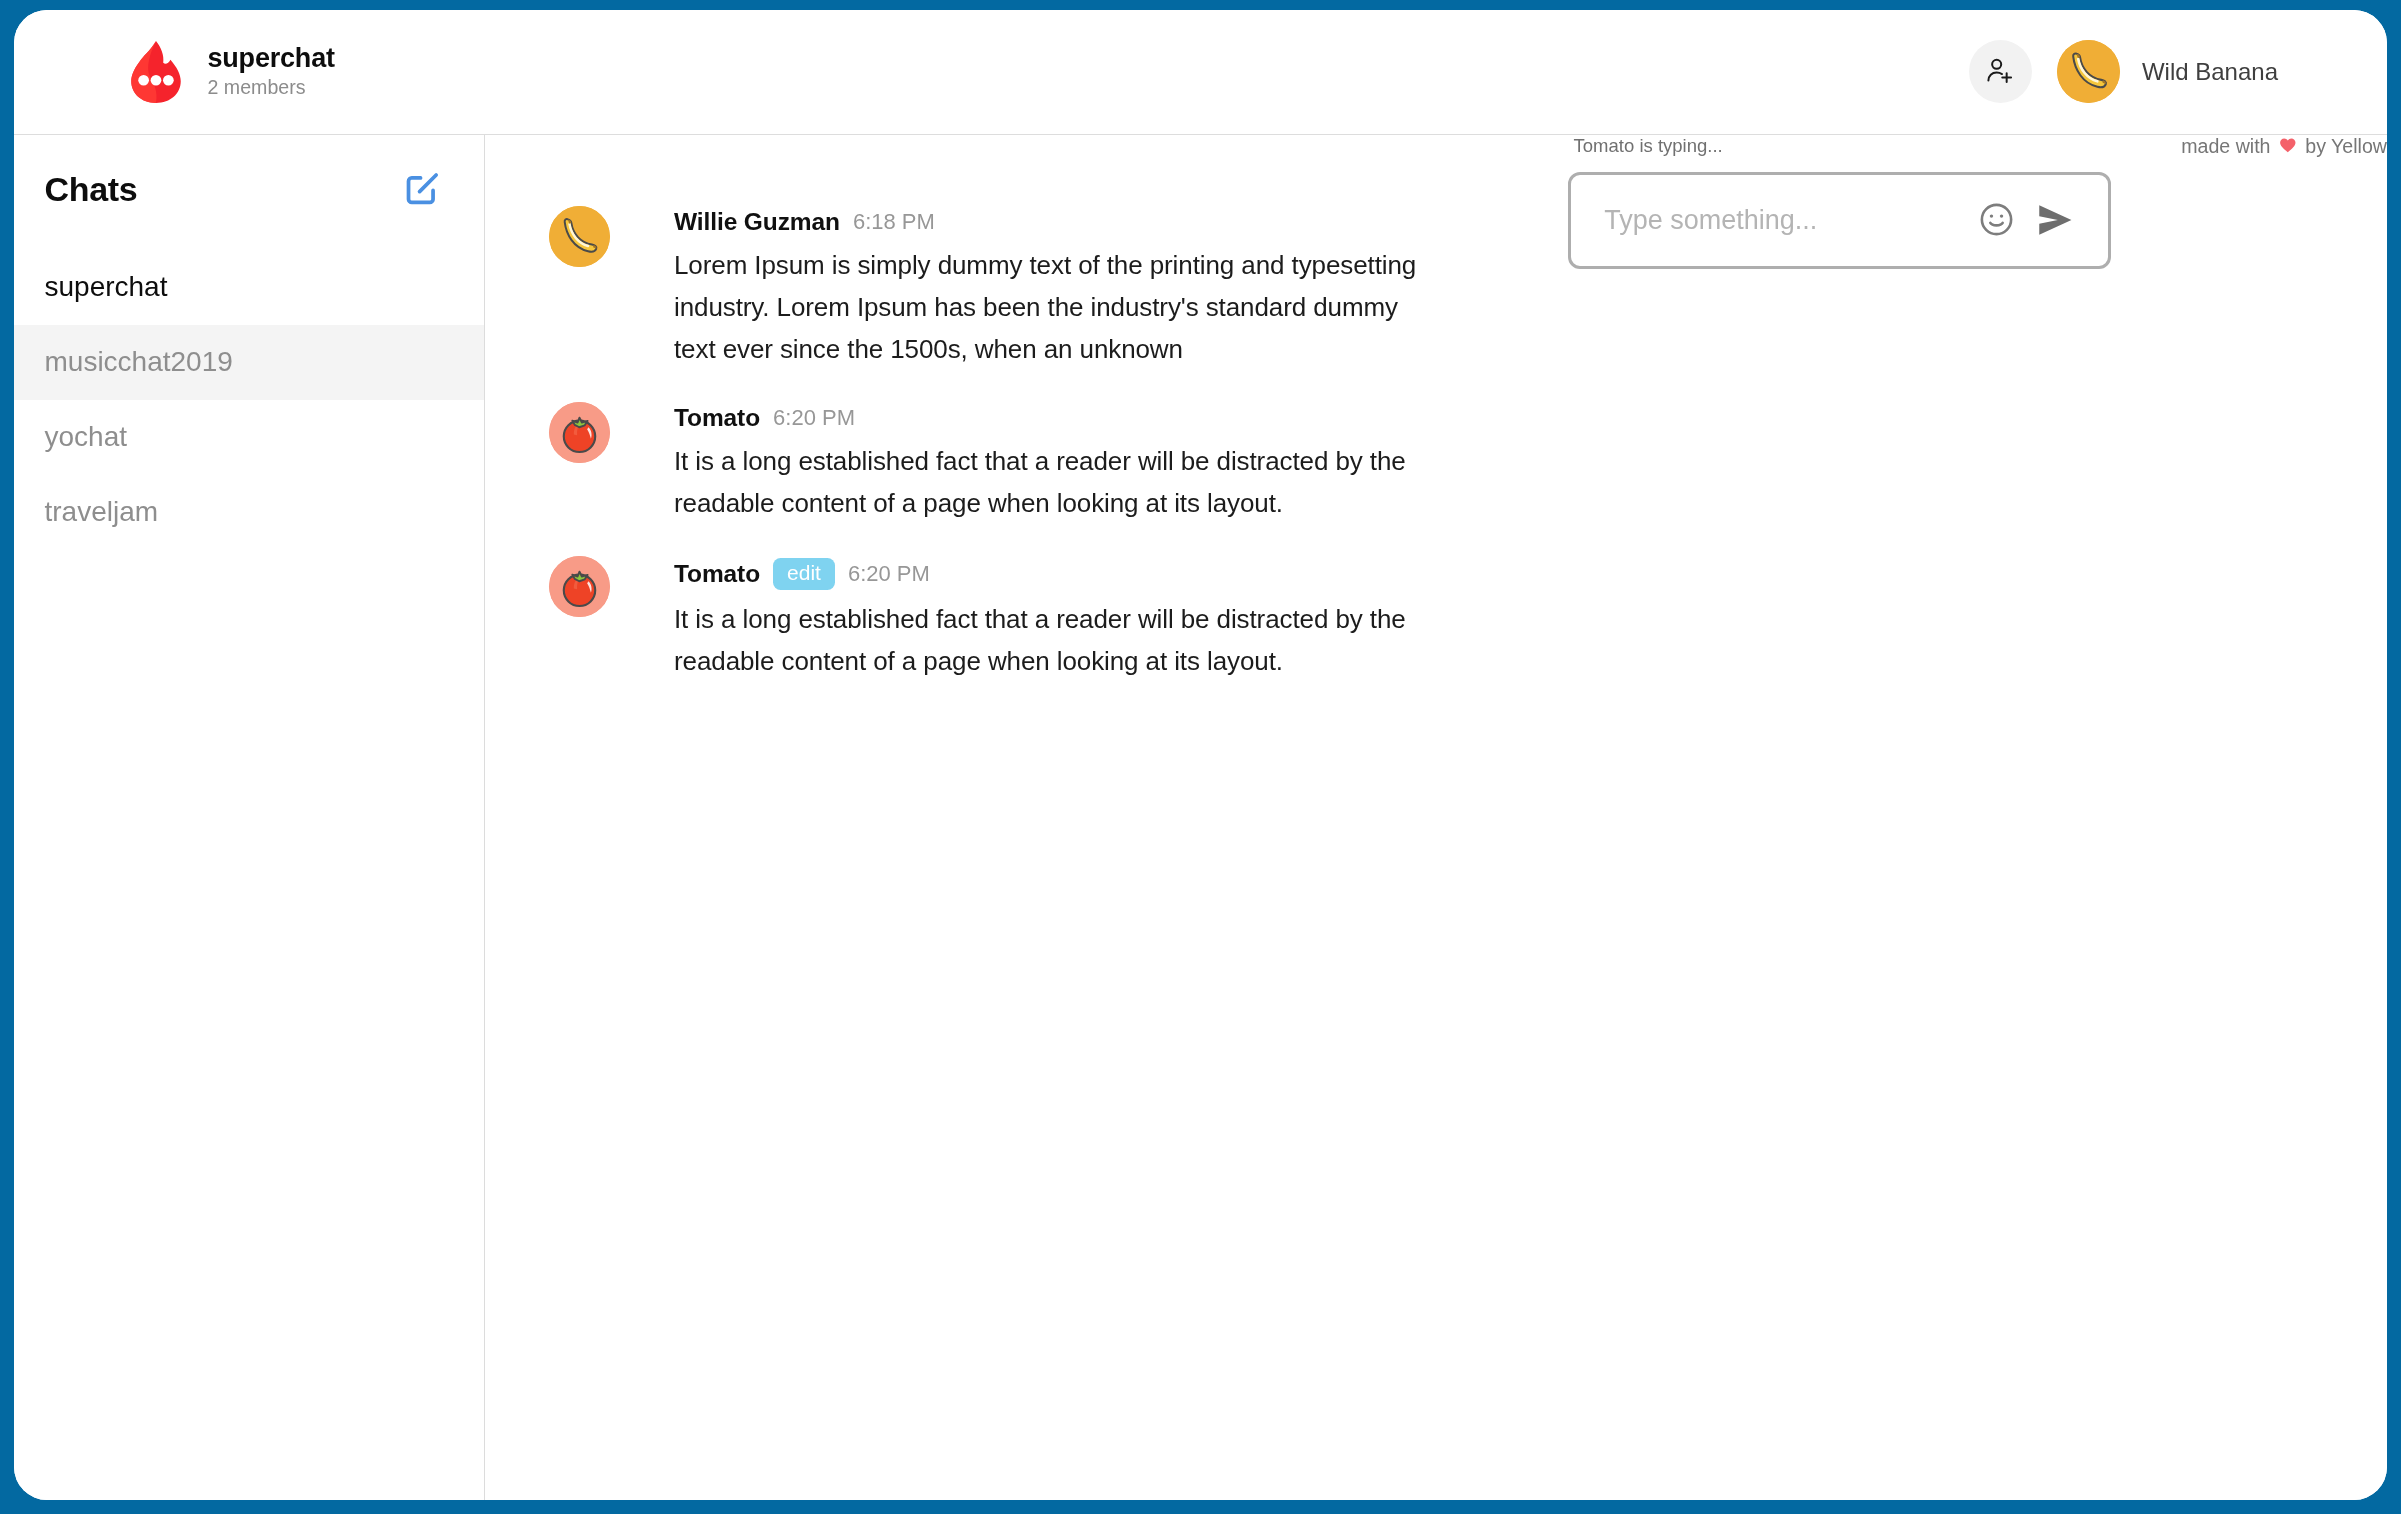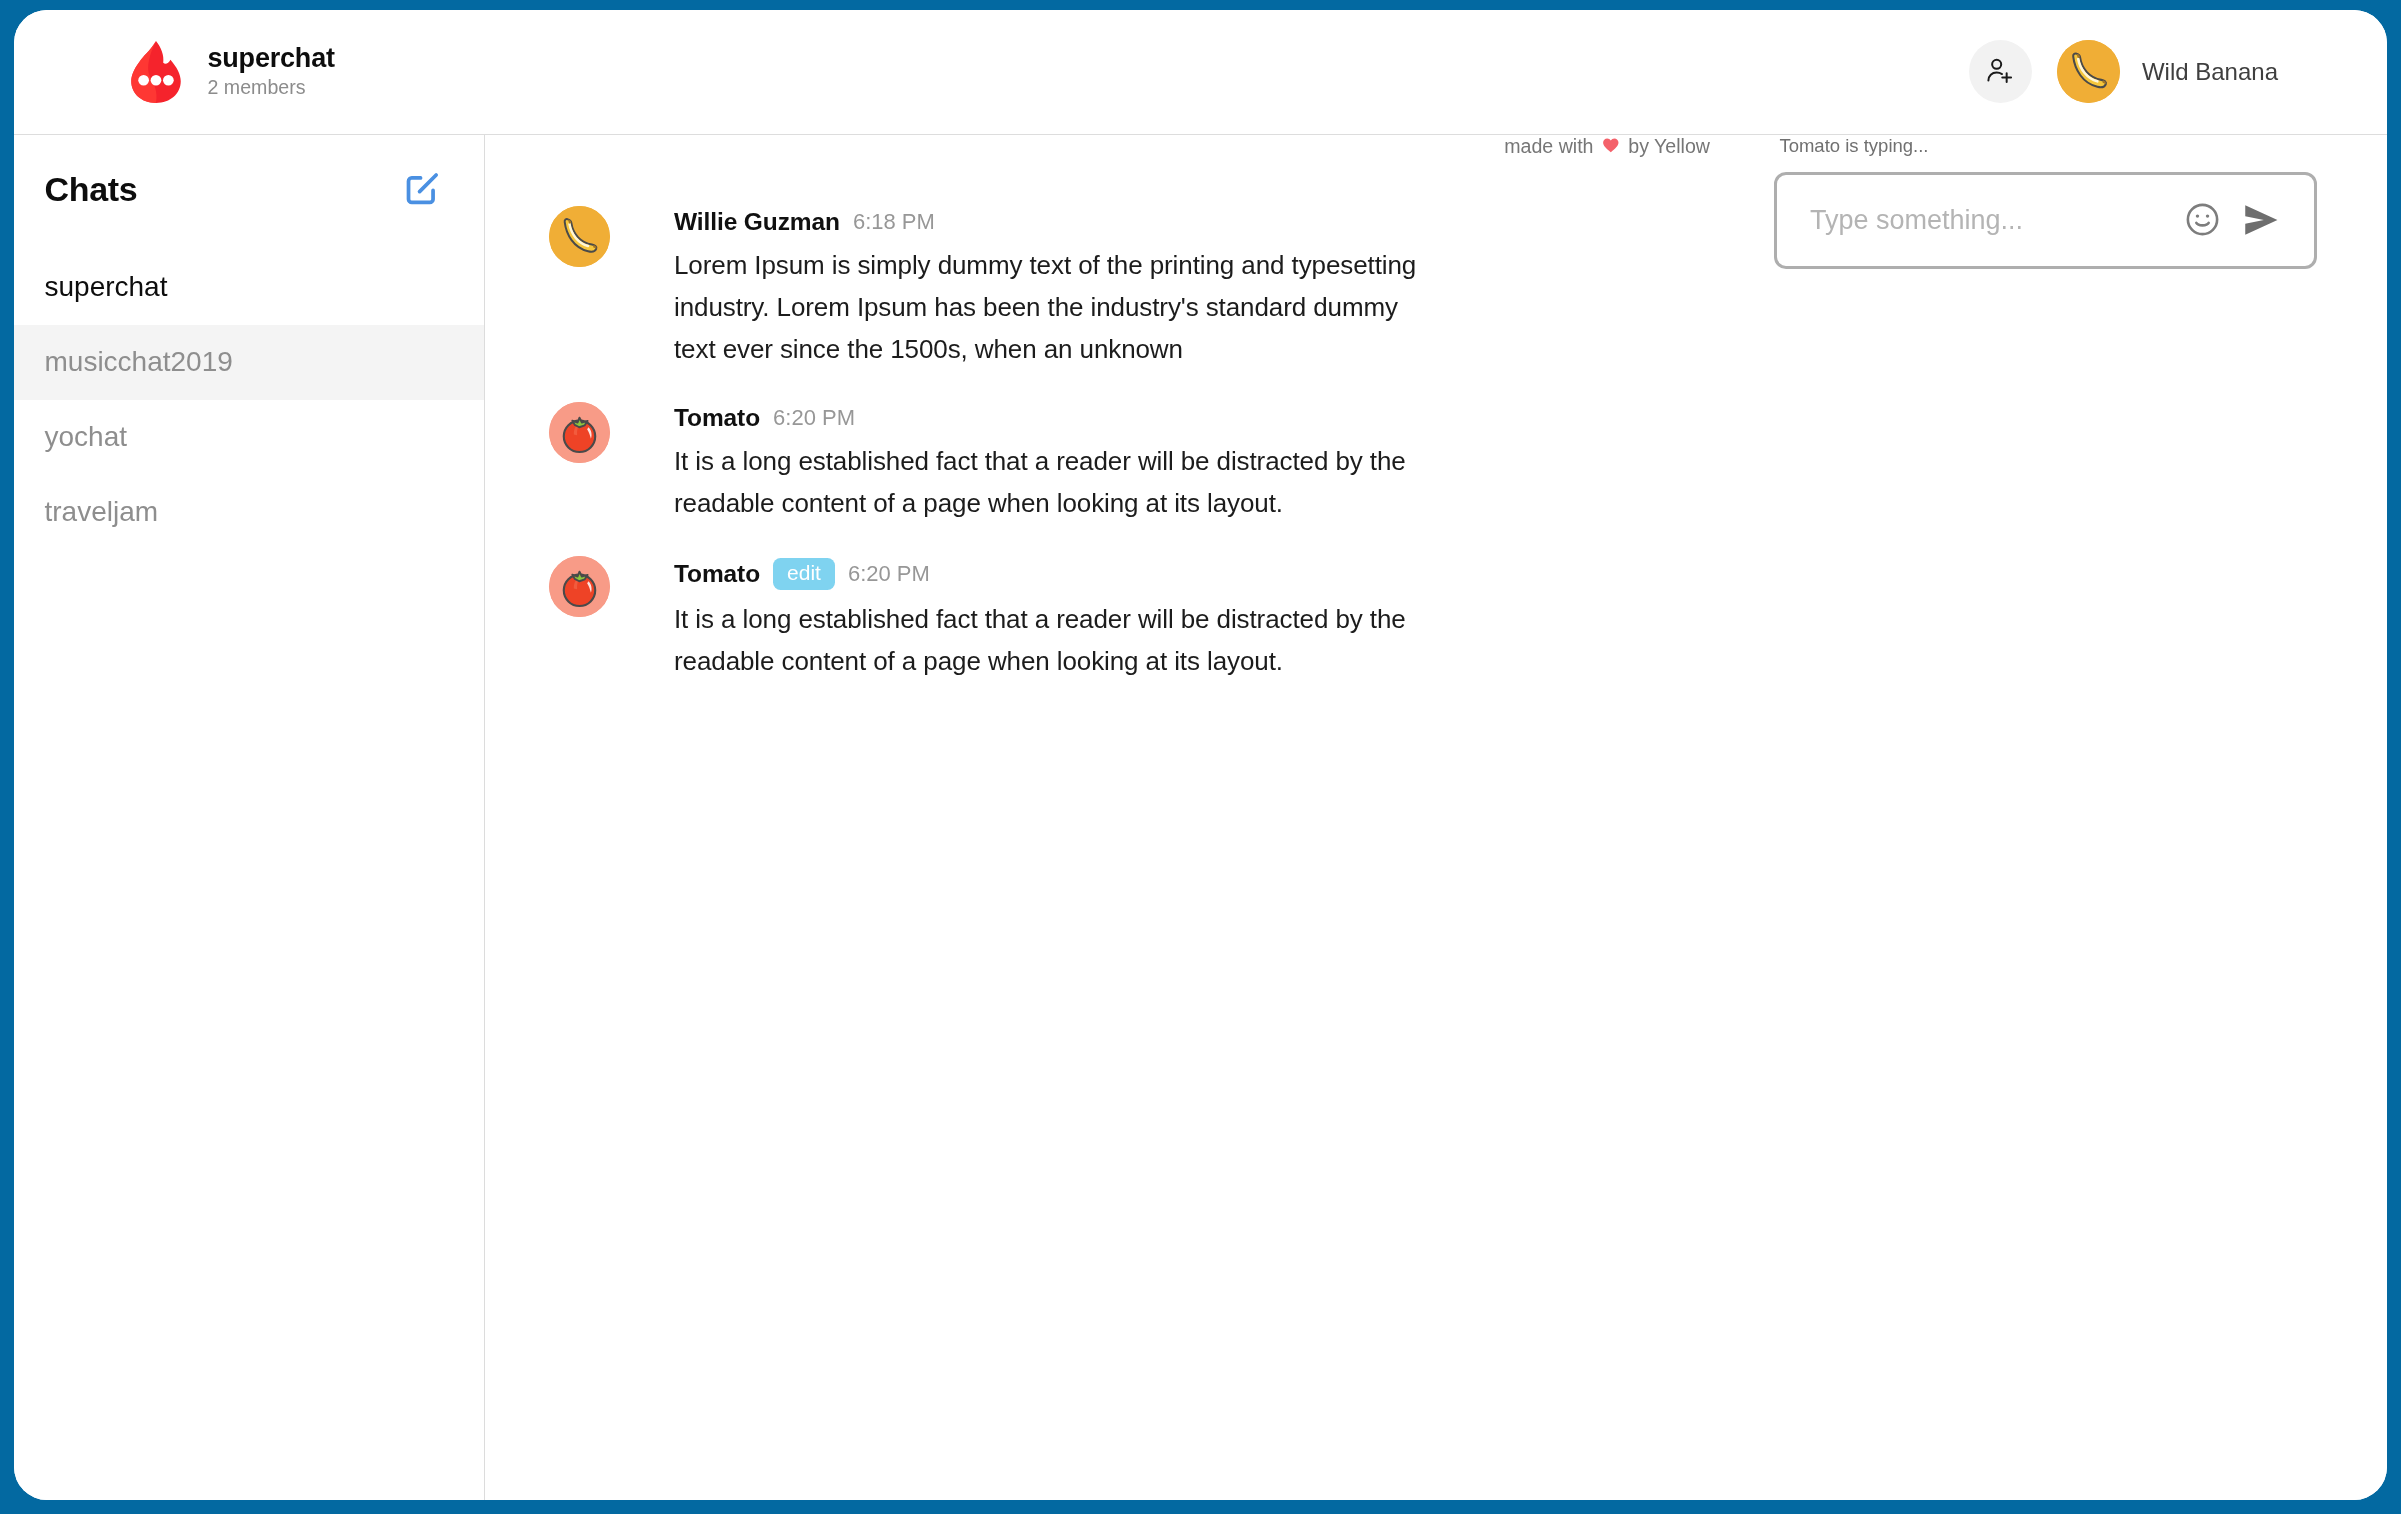--- a/index.html
+++ b/index.html
@@ -380,30 +380,20 @@
             <div class="message-body">
               <div class="message-meta">
                 <span class="message-author">Tomato</span>
                 <span class="edit-badge">edit</span>
                 <span class="message-time">6:20 PM</span>
               </div>
               <div class="message-text">It is a long established fact that a reader will be distracted by the readable content of a page when looking at its layout.</div>
             </div>
           </div>
 
-        </div>
-
-        <div id="app-footer">
-          <span>made with</span>
-          <span>
-            <svg id="heart-icon" width="19.6" height="19.6" viewBox="0 0 24 24" fill="#F4616A">
-              <path d="M12 21 C6 16.5 2.6 13.3 2.6 9.3 C2.6 6.3 4.9 4.2 7.6 4.2 C9.4 4.2 11 5.1 12 6.6 C13 5.1 14.6 4.2 16.4 4.2 C19.1 4.2 21.4 6.3 21.4 9.3 C21.4 13.3 18 16.5 12 21 Z"></path>
-            </svg>
-          </span>
-          <span>by Yellow</span>
         </div>
 
         <div id="composer">
           <div id="typing-indicator">Tomato is typing...</div>
           <div id="composer-box">
             <input id="message-input" type="text" placeholder="Type something..." style="">
             <span class="composer-action">
               <span>
                 <svg width="39" height="39" viewBox="0 0 24 24" fill="none" stroke="#7d7d7d" stroke-width="1.6" stroke-linecap="round">
                   <circle cx="12" cy="12" r="9"></circle>
@@ -416,18 +406,28 @@
             <span class="composer-action">
               <span>
                 <svg width="42" height="42" viewBox="0 0 24 24" fill="#6e6e6e">
                   <path d="M3 3.6 L21.4 12 L3 20.4 L3 14.2 L13.6 12 L3 9.8 Z"></path>
                 </svg>
               </span>
             </span>
           </div>
         </div>
 
+        <div id="app-footer">
+          <span>made with</span>
+          <span>
+            <svg id="heart-icon" width="19.6" height="19.6" viewBox="0 0 24 24" fill="#F4616A">
+              <path d="M12 21 C6 16.5 2.6 13.3 2.6 9.3 C2.6 6.3 4.9 4.2 7.6 4.2 C9.4 4.2 11 5.1 12 6.6 C13 5.1 14.6 4.2 16.4 4.2 C19.1 4.2 21.4 6.3 21.4 9.3 C21.4 13.3 18 16.5 12 21 Z"></path>
+            </svg>
+          </span>
+          <span>by Yellow</span>
+        </div>
+
       </div>
     </div>
 
   </div>
 </div>
 
 
 </body></html>

